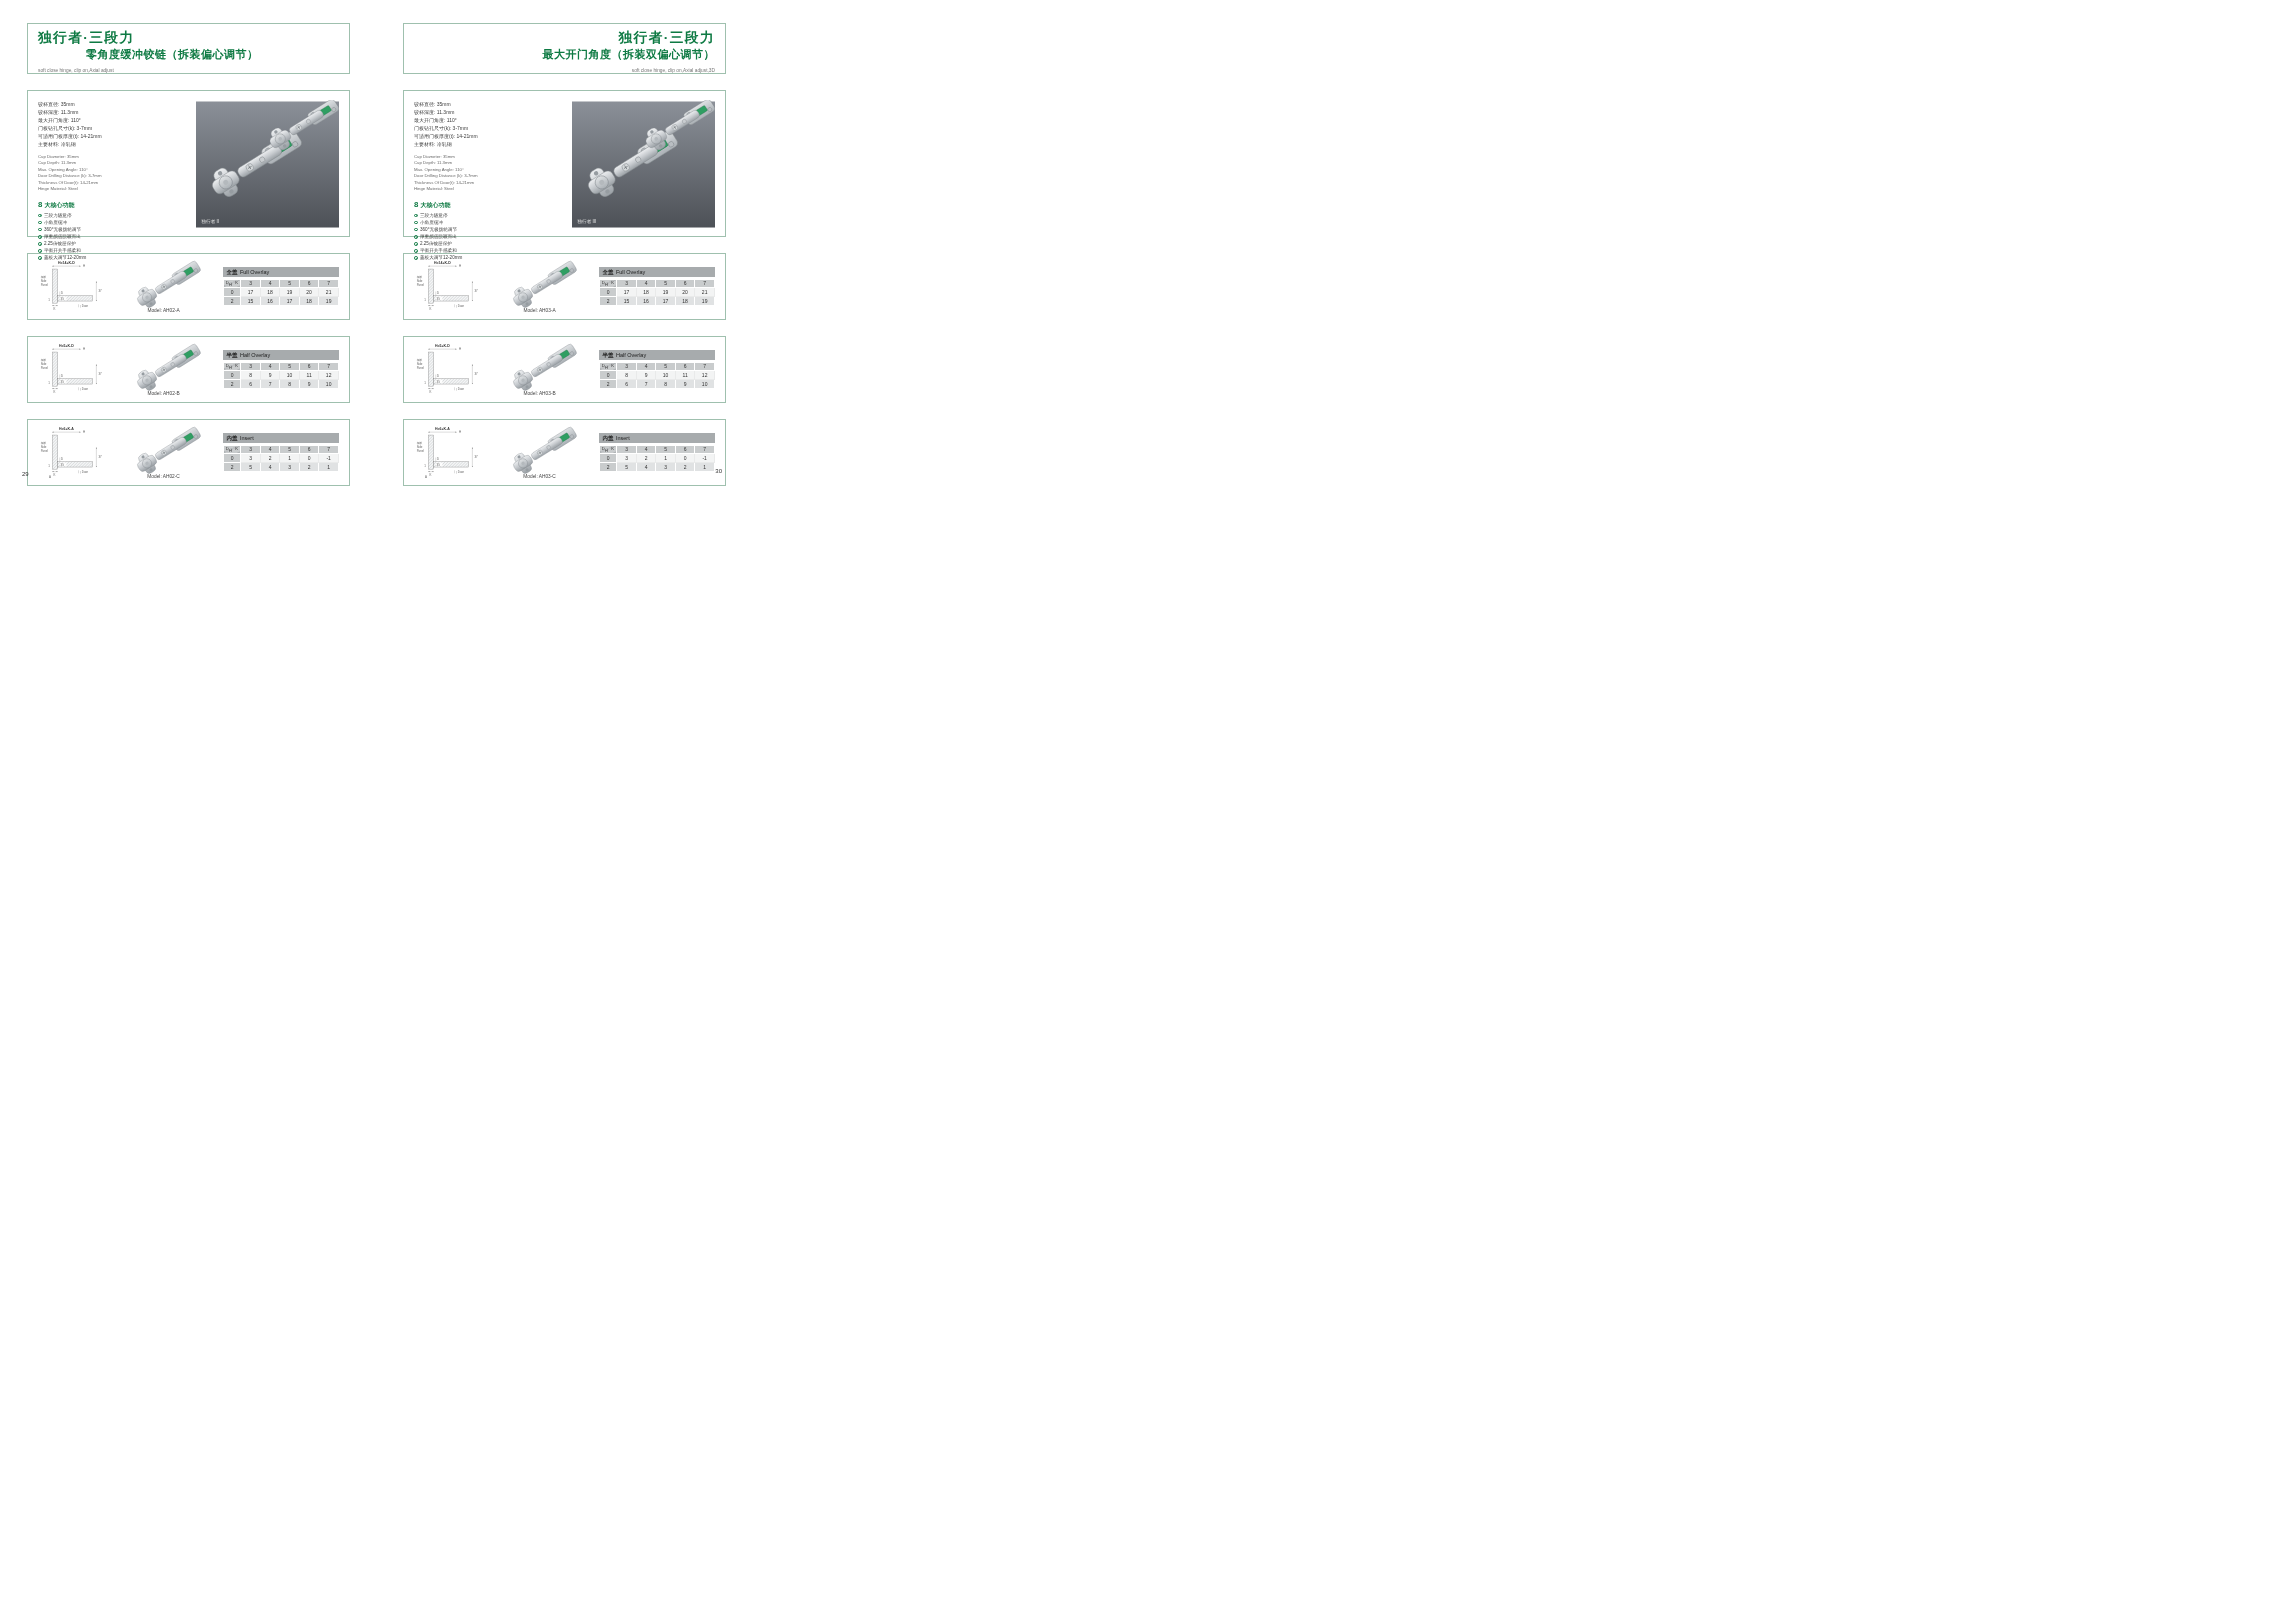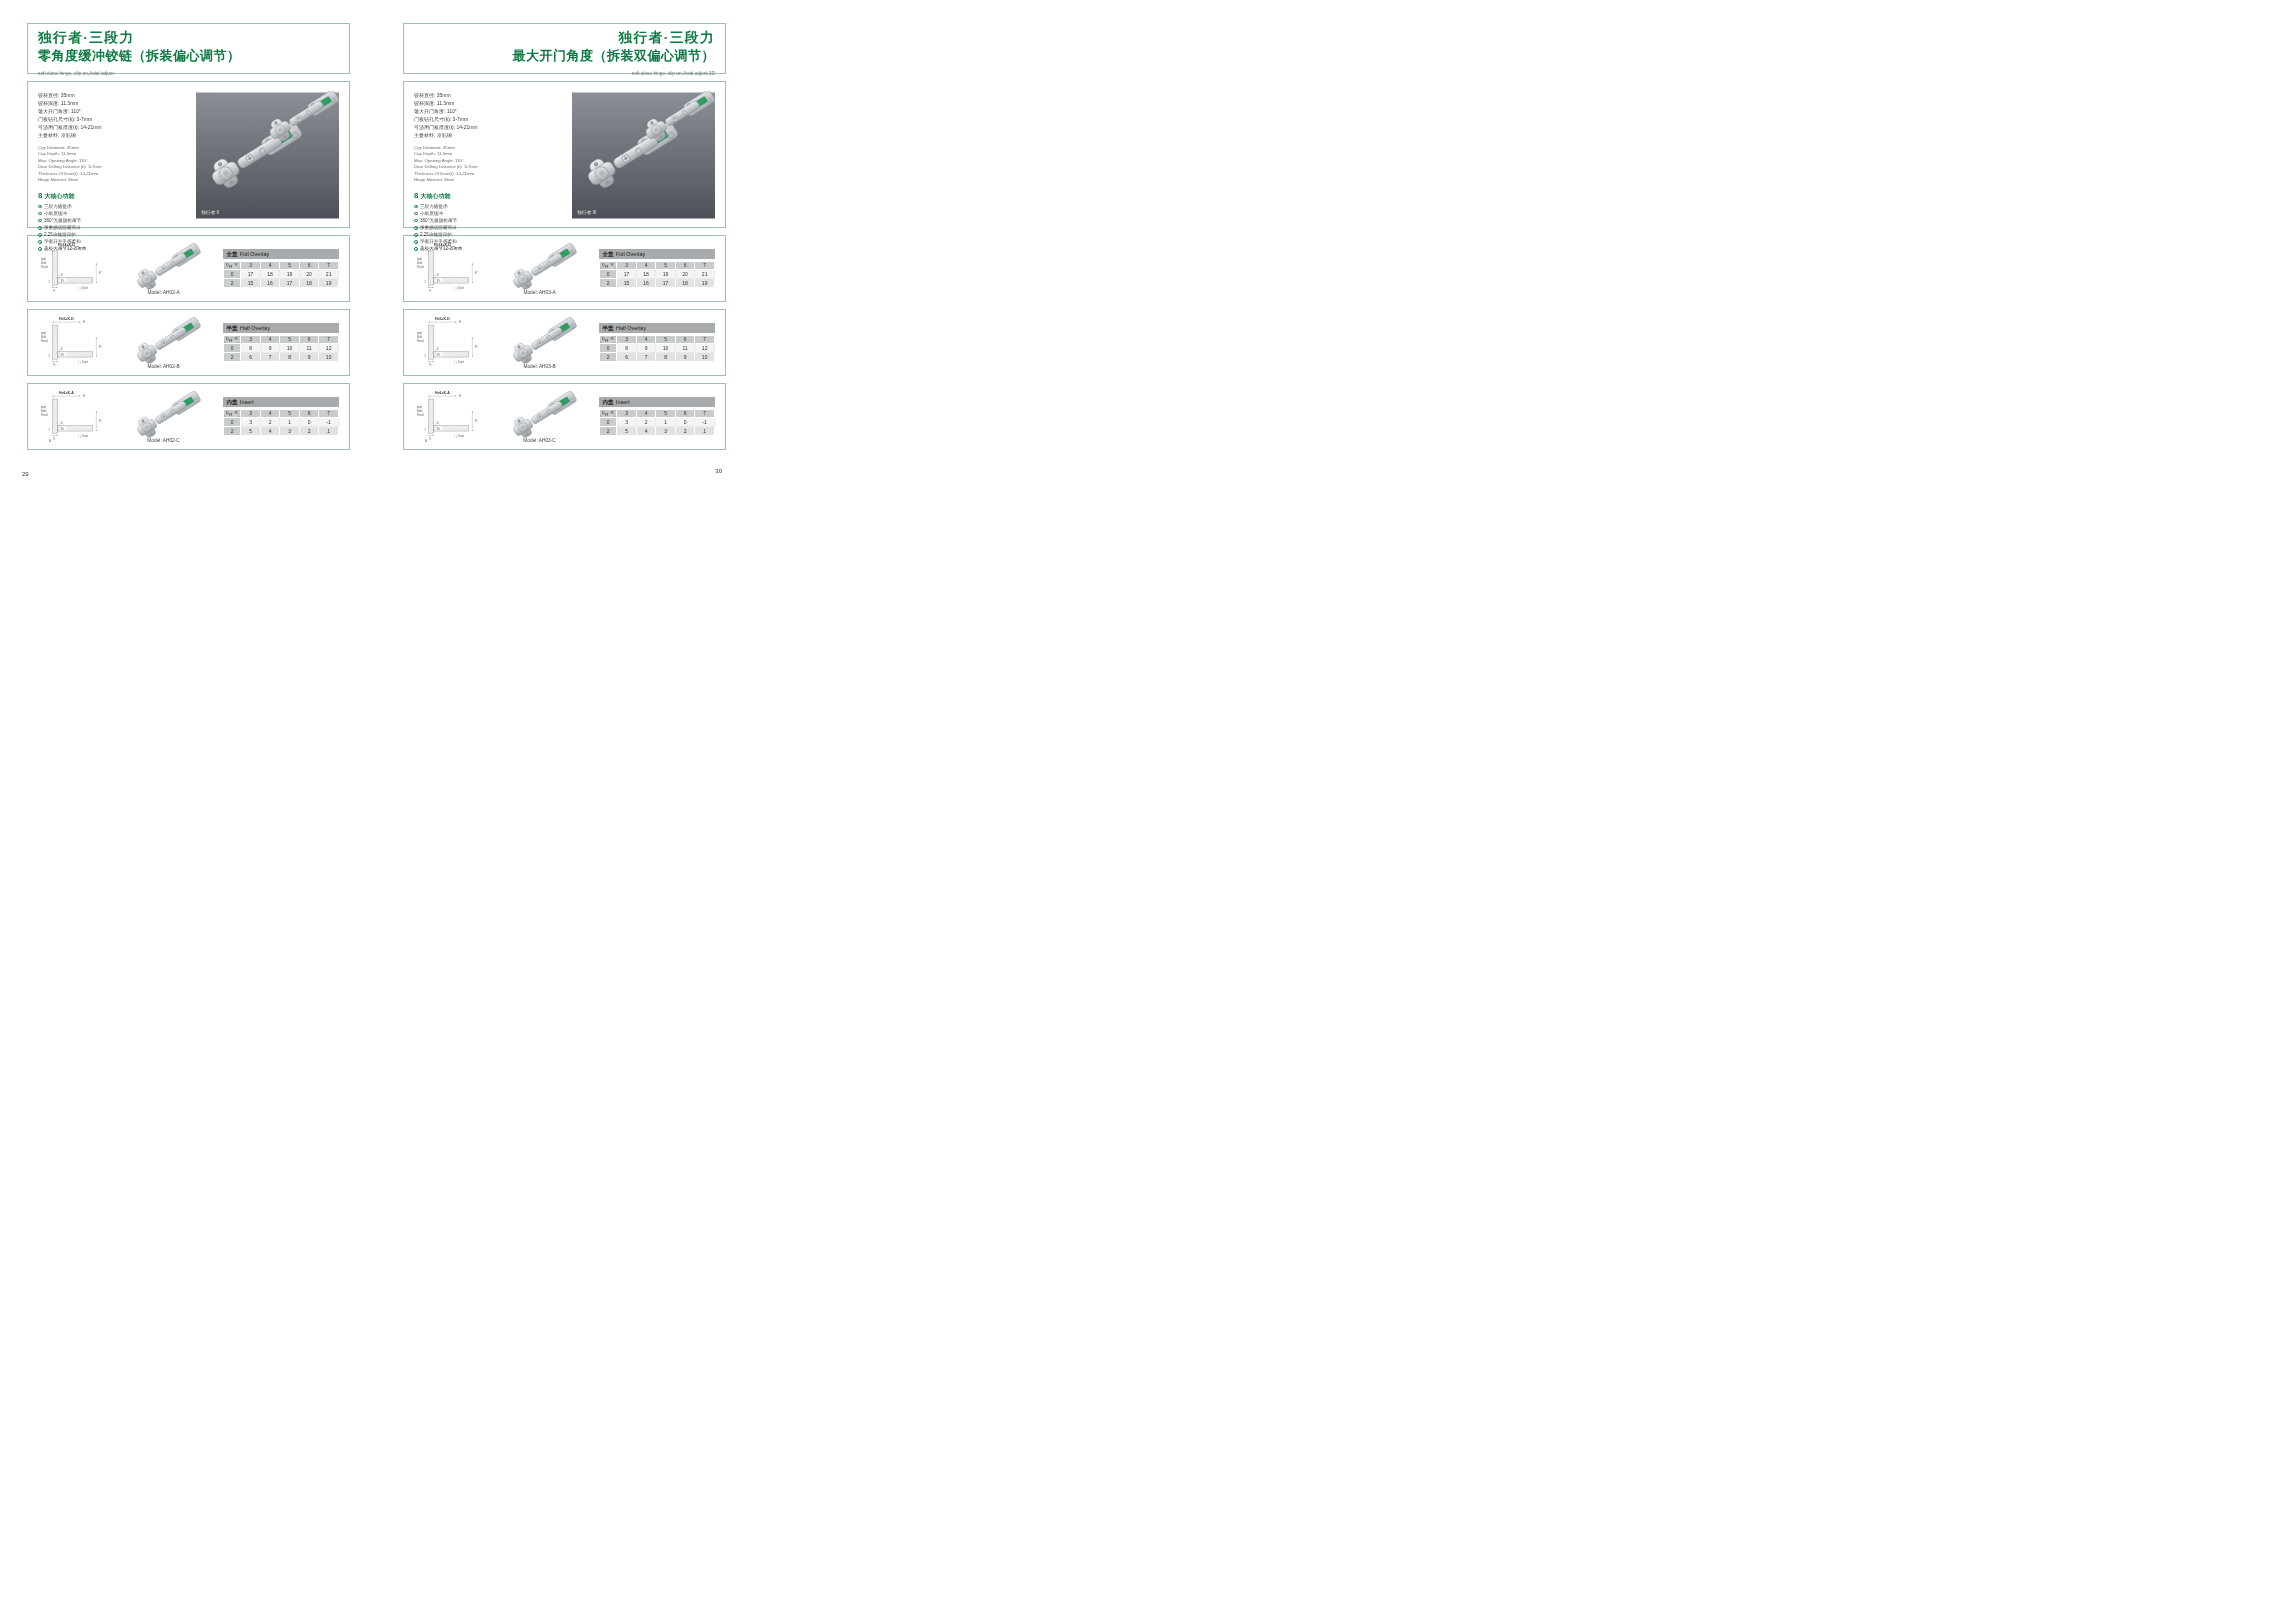--- a/index.html
+++ b/index.html
@@ -1,29 +1,29 @@
 <!DOCTYPE html>
 <html style="font-size:7.3px"><head>
 <meta charset="utf-8">
 <style>
   * { margin:0; padding:0; box-sizing:border-box; }
   html,body { background:#ffffff; }
   body { font-family:"Liberation Sans","DejaVu Sans",sans-serif; color:#333; }
   .sheet { position:relative; width:745px; height:486px; background:#ffffff; overflow:hidden; }
 
-  .page { position:absolute; top:23px; width:323px; display:flex; flex-direction:column; gap:7px; }
+  .page { position:absolute; top:23px; width:323px; display:flex; flex-direction:column; gap:16px; }
   .page-left { left:27px; }
   .page-right { left:403px; }
   .box { border:0.5px solid #9fc0ae; background:#fff; }
 
   
   .header-box { height:51px; padding:6.4px 10px; }
   .page-right .header-box { text-align:right; }
   .page-title { color:#0e7a43; font-size:13.7px; font-weight:bold; letter-spacing:1.4px; line-height:1.1; }
-  .page-subtitle { color:#0e7a43; font-size:13px; font-weight:bold; letter-spacing:0.5px; margin-top:1.8px; }
+  .page-subtitle { color:#0e7a43; font-size:11px; font-weight:bold; letter-spacing:0.5px; margin-top:1.8px;margin-left:48px; }
   .page-subtitle-en { color:#777; font-size:4.8px; margin-top:6px; }
 
   
   .main-box { height:147px; position:relative; padding:9px 10px; }
   .specs-cn .spec-line { font-size:5px; color:#3c3c3c; line-height:1.6; }
   .specs-en { margin-top:6px; }
   .specs-en .spec-line { font-size:4.3px; color:#6a6a6a; line-height:1.5; }
   .features { margin-top:6.9px; }
   .features-title { margin-bottom:2.3px; }
   .features-num { color:#0e7a43; font-size:7.8px; font-weight:bold; }

